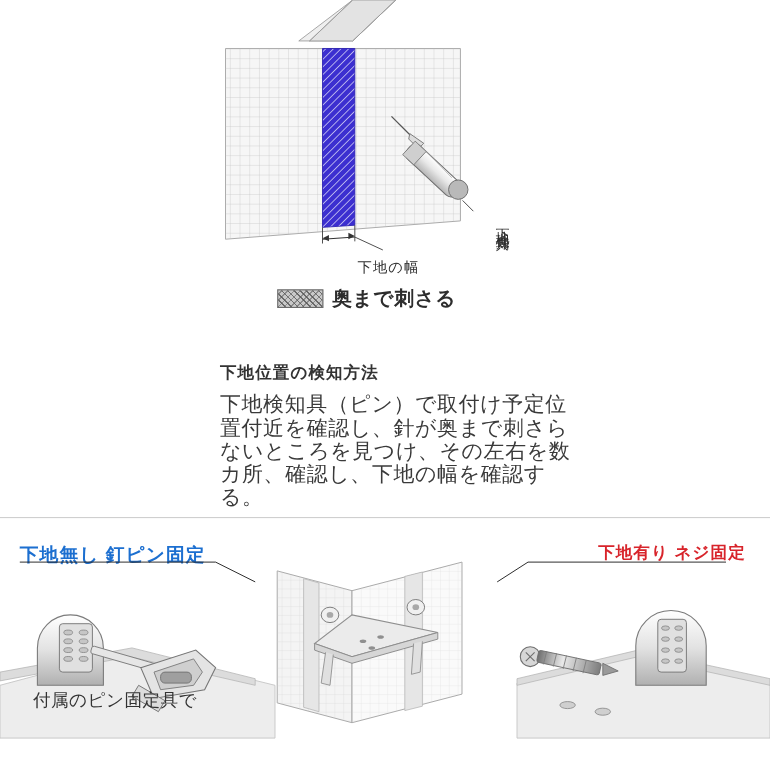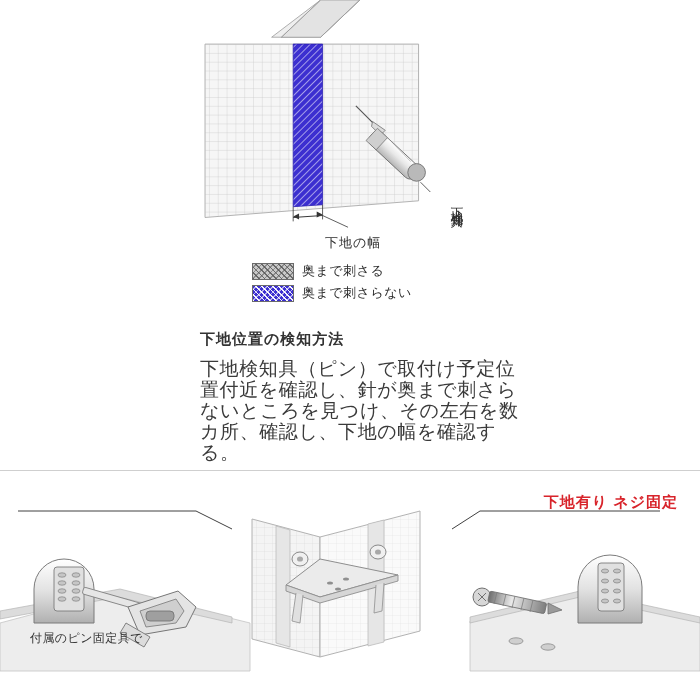--- a/index.html
+++ b/index.html
@@ -57,23 +57,24 @@
       repeating-linear-gradient(45deg, rgba(90,90,90,.85) 0 1px, transparent 1px 4px),
       repeating-linear-gradient(-45deg, rgba(90,90,90,.55) 0 1px, transparent 1px 4px);
   }
   .swatch-blue {
     background-color: #3c2fd0;
     background-image:
       repeating-linear-gradient(45deg, rgba(255,255,255,.95) 0 1px, transparent 1px 4px),
       repeating-linear-gradient(-45deg, rgba(255,255,255,.6) 0 1px, transparent 1px 4px);
   }
   .legend-label {
-    font-size: 13px;
+    font-size: 18px;
     color: #2d2d2d;
     letter-spacing: .5px;
+    font-weight: bold;
   }
 
   .desc-block {
     position: absolute;
     left: 200px; top: 330px;
     width: 330px;
   }
   .desc-title {
     font-size: 15px;
     font-weight: bold;
@@ -129,21 +130,21 @@
     position: absolute;
     right: 22px; top: 22px;
     font-size: 15px;
     font-weight: bold;
     color: #d8242b;
     letter-spacing: 1px;
   }
   .note-bl {
     position: absolute;
     left: 30px; top: 158px;
-    font-size: 12px;
+    font-size: 16px;
     line-height: 18px;
     color: #333333;
     letter-spacing: .4px;
   }
   svg { display: block; overflow: visible; }
 </style>
 </head>
 <body>
 
 <div class="page">
@@ -209,36 +210,33 @@
 
     <div class="label-plain" style="left:325px; top:234px;">下地の幅</div>
 
     <div class="label-vertical" style="left:448px; top:198px;">下地検知具</div>
 
     <div class="legend">
       <div class="legend-row">
         <div class="legend-swatch swatch-gray"></div>
         <div class="legend-label">奥まで刺さる</div>
       </div>
-      <div class="legend-row">
-        <div class="legend-swatch swatch-blue"></div>
-        <div class="legend-label">奥まで刺さらない</div>
-      </div>
     </div>
 
     <div class="desc-block">
       <div class="desc-title">下地位置の検知方法</div>
       <div class="desc-body">下地検知具（ピン）で取付け予定位置付近を確認し、針が奥まで刺さらないところを見つけ、その左右を数カ所、確認し、下地の幅を確認する。</div>
     </div>
   </div>
 
   <div class="divider"></div>
 
   <div class="bottom-panel">
 
+    <div class="head-blue">下地無し 釘ピン固定</div>
     <div class="head-red">下地有り ネジ固定</div>
 
     <svg width="700" height="229" viewBox="0 0 700 229" style="position:absolute;left:0;top:0;">
       <defs>
         <linearGradient id="metalGrad" x1="0" y1="0" x2="0" y2="1">
           <stop offset="0" stop-color="#ffffff"></stop>
           <stop offset="0.5" stop-color="#e2e2e2"></stop>
           <stop offset="1" stop-color="#b0b0b0"></stop>
         </linearGradient>
         <linearGradient id="screwGrad" x1="0" y1="0" x2="1" y2="0">

